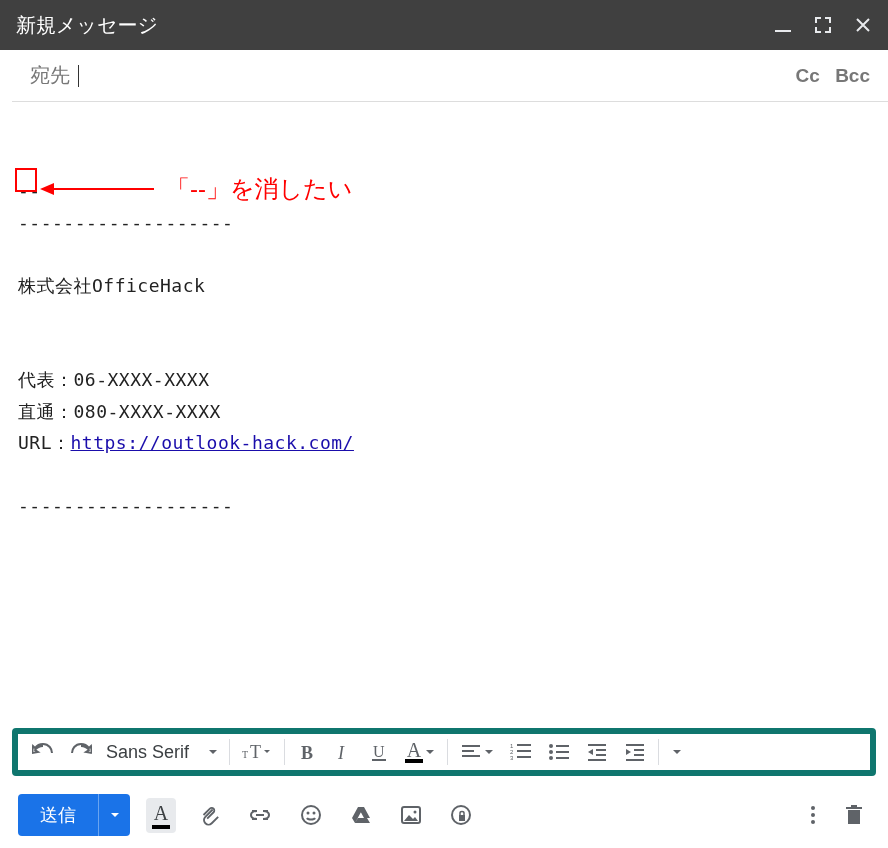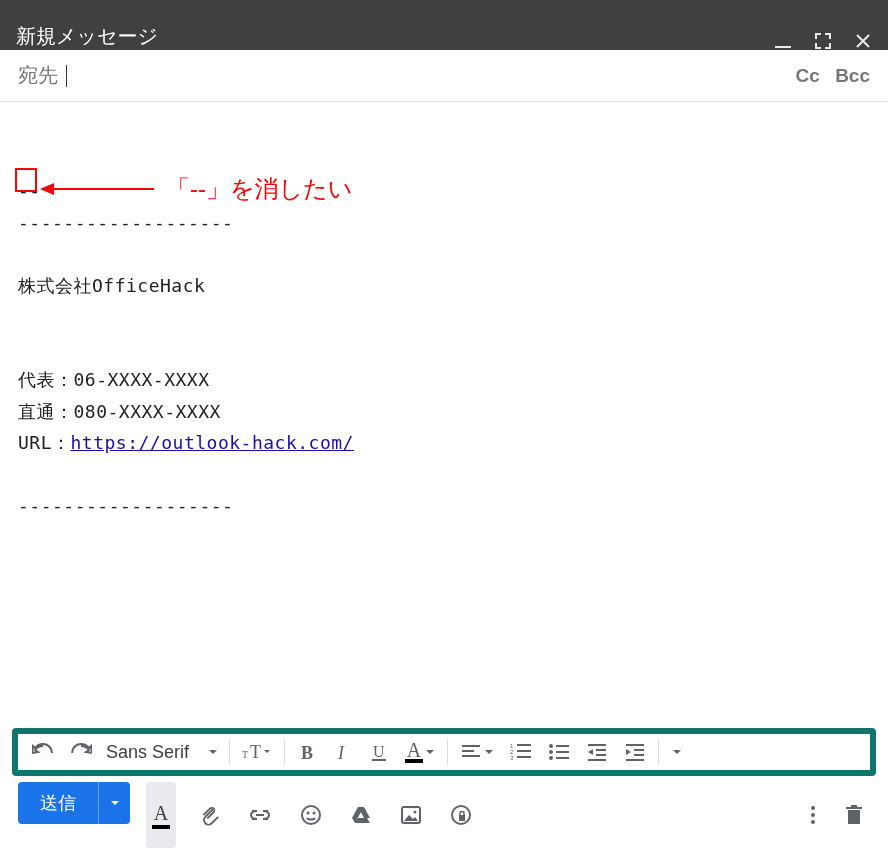--- a/index.html
+++ b/index.html
@@ -1,42 +1,42 @@
 <!DOCTYPE html>
 <html><head>
 <meta charset="utf-8">
 <style>
   * { box-sizing: border-box; }
   html, body { margin:0; padding:0; width:888px; height:848px; font-family: Arial, "Hiragino Sans", "Meiryo", sans-serif; background:#fff;}
   .window { width:888px; height:848px; display:flex; flex-direction:column; }
-  .titlebar { background:#404040; color:#fff; height:50px; display:flex; align-items:flex-end; padding:0 16px; font-size:20px; }
+  .titlebar { background:#404040; color:#fff; height:50px; display:flex; align-items:center; padding:0 16px; font-size:20px; }
   .titlebar .spacer { flex:1; }
   .titlebar .ticon { margin-left:22px; display:inline-flex; align-items:center; }
   .fields { padding:0; }
-  .field-row { display:flex; align-items:center; padding:12px 18px; border-bottom:1px solid #ddd; font-size:20px; color:#777; }
+  .field-row { display:flex; align-items:center; padding:12px 18px; border-bottom:1px solid #ddd; font-size:20px; color:#777;margin-left:12px; }
   .field-label { margin-right:8px; }
   .cursor { width:1px; height:22px; background:#333; display:inline-block; }
   .field-row .spacer { flex:1; }
   .ccbcc { color:#777; font-size:19px; }
   .ccbcc span { margin-left:10px;font-weight:bold; }
   .body-area { flex:1; padding:10px 18px; font-size:18px; color:#222; line-height:1.75; overflow:hidden; position:relative; }
   .body-area .line { white-space:pre; font-family: "MS Gothic", monospace; letter-spacing:0.5px;}
   .body-area a { color:#1a0dab; text-decoration:underline; }
   .redbox { position:absolute; border:2px solid #ff0000; width:22px; height:24px; left:15px; top:66px; }
   .arrow-wrap { position:absolute; left:40px; top:66px; display:flex; align-items:center; }
   .arrow-line { width:100px; height:2px; background:#ff0000; margin-left:0px; }
   .arrow-head { width:0; height:0; border-top:6px solid transparent; border-bottom:6px solid transparent; border-right:14px solid #ff0000; }
   .callout { color:#ff0000; font-size:24px; margin-left:12px; font-weight:500; }
   .toolbar { border:6px solid #0f766e; background:#fff; margin:6px 12px; height:48px; border-radius:4px; display:flex; align-items:center; padding:0 6px; }
   .tbtn { color:#5f6368; padding:6px 8px; display:inline-flex; align-items:center; justify-content:center; cursor:pointer; border-radius:4px; }
   .tbtn svg { display:block; }
   .sep { width:1px; height:26px; background:#dadce0; margin:0 4px; }
   .font-select { color:#3c4043; font-size:18px; padding:0 6px; display:flex; align-items:center; }
   .font-select .dd { margin-left:18px; }
-  .actionbar { height:66px; display:flex; padding:0 18px; }
+  .actionbar { height:66px; display:flex; align-items:center; padding:0 18px; }
   .sendbtn { background:#1a73e8; color:#fff; border:none; height:42px; border-radius:4px 0 0 4px; padding:0 22px; font-size:18px; font-weight:500; cursor:pointer; }
   .sendmore { background:#1a73e8; color:#fff; border:none; border-left:1px solid rgba(255,255,255,0.35); height:42px; width:32px; border-radius:0 4px 4px 0; display:flex; align-items:center; justify-content:center; cursor:pointer; }
   .send-wrap { display:flex; }
   .abtn { color:#5f6368; margin-left:16px; display:inline-flex; align-items:center; justify-content:center; cursor:pointer; padding:6px; border-radius:4px; }
   .abtn svg { display:block; }
   .abtn.text-a { background:#e8eaed; border-radius:4px; padding:4px 6px; }
   .text-a .glyph { font-size:20px; font-weight:500; color:#3c4043; font-family:serif; }
   .text-a .under { height:4px; background:#000; width:18px; }
   .actionbar .spacer { flex:1; }
   .tcolor-A { display:flex; flex-direction:column; align-items:center; }

